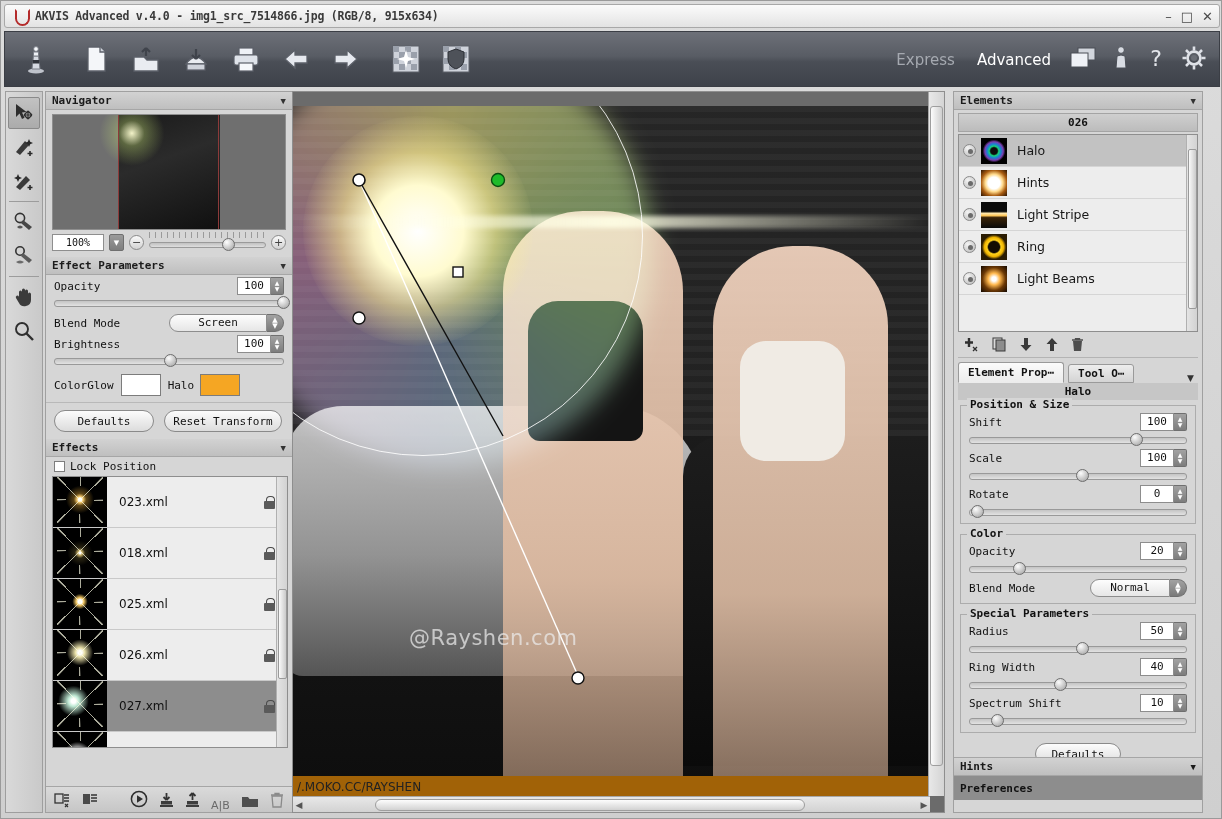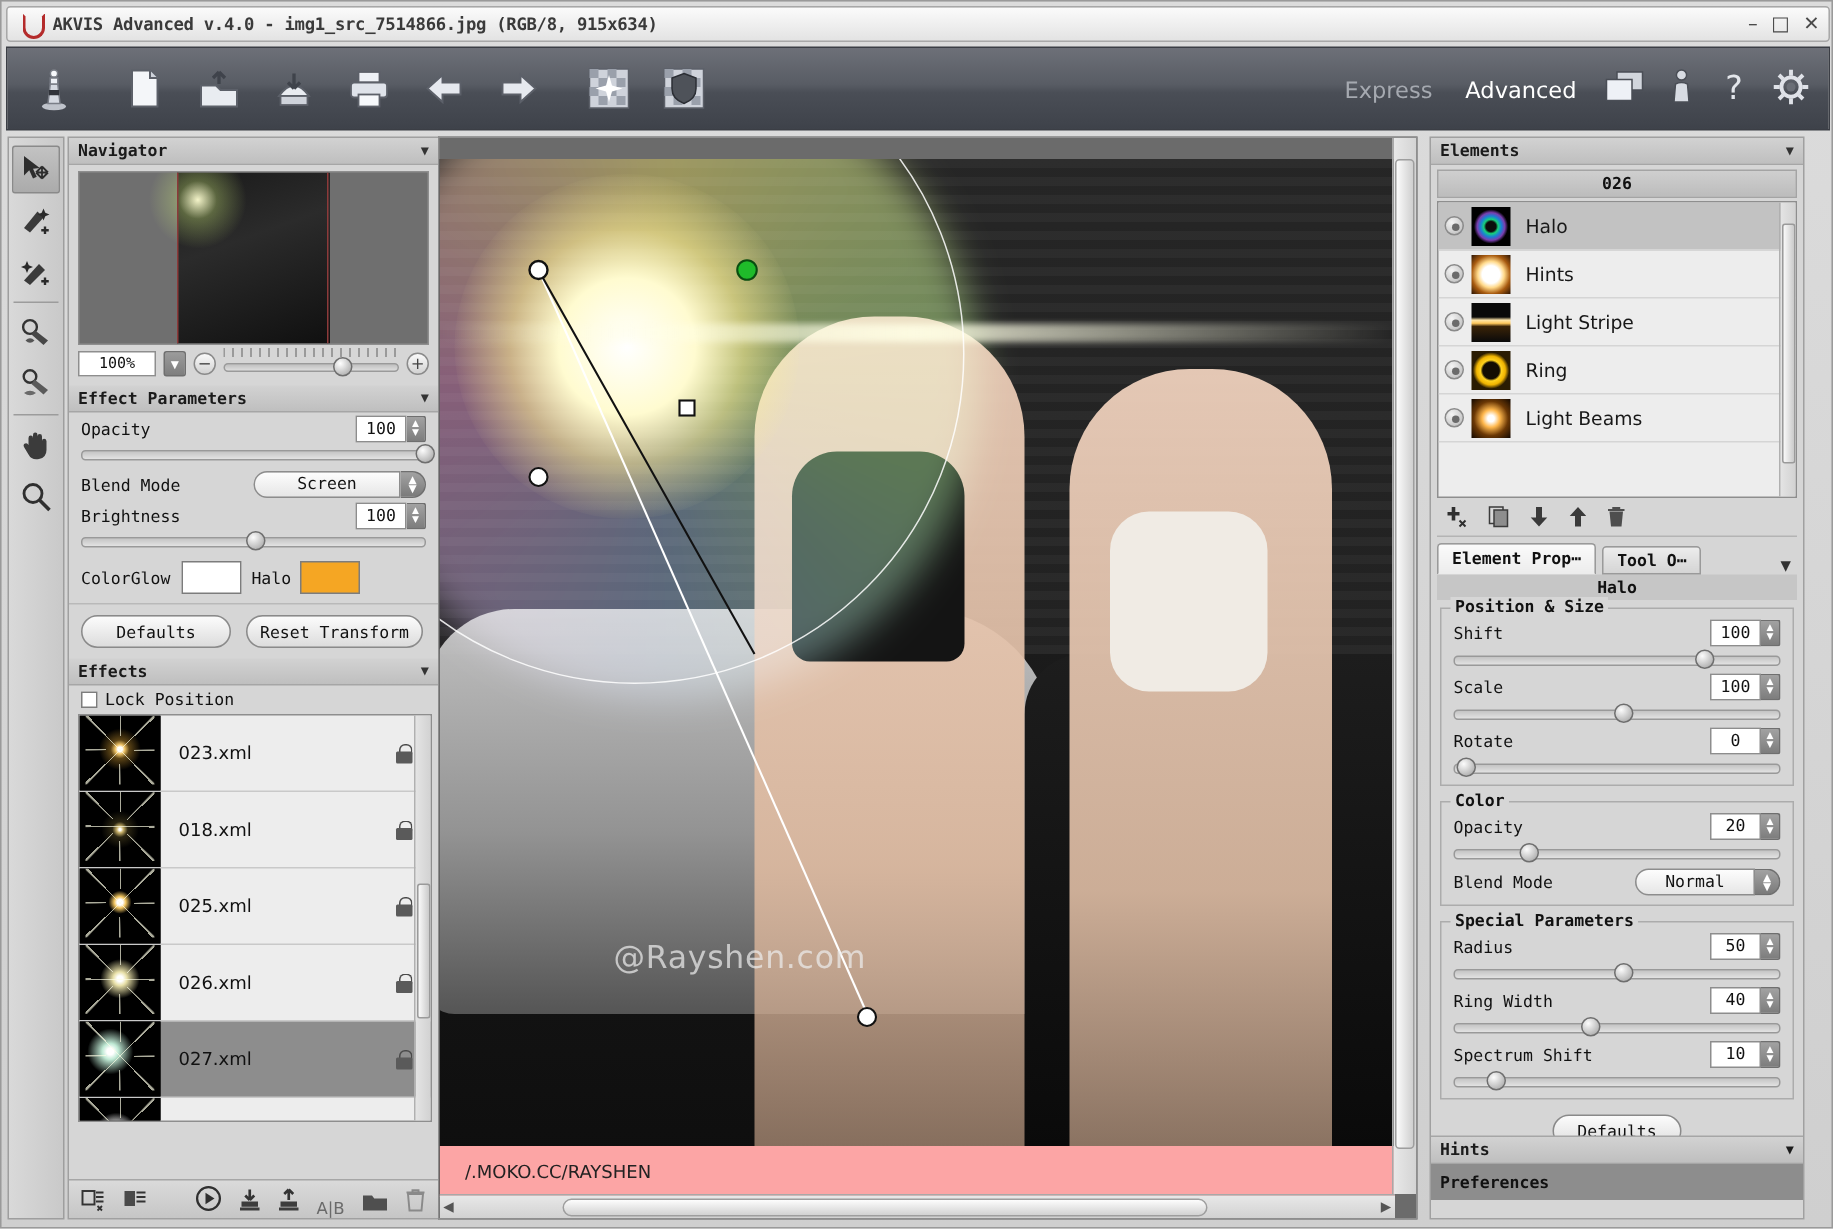--- a/index.html
+++ b/index.html
@@ -627,22 +627,22 @@
         <circle cx="66" cy="74" r="6" fill="#ffffff" stroke="#111" stroke-width="1.6"></circle>
         <circle cx="66" cy="212" r="6" fill="#ffffff" stroke="#111" stroke-width="1.4"></circle>
         <circle cx="205" cy="74" r="6.5" fill="#1fbb2a" stroke="#0a4d10" stroke-width="1.4"></circle>
         <rect x="160" y="161" width="10" height="10" fill="#ffffff" stroke="#111" stroke-width="1.4"></rect>
         <circle cx="285" cy="572" r="6" fill="#ffffff" stroke="#111" stroke-width="1.4"></circle>
       </svg>
 
       <div style="position:absolute;left:116px;top:520px;font-size:21px;color:rgba(235,235,235,.72);
                   font-family:'DejaVu Sans',sans-serif;letter-spacing:.5px">@Rayshen.com</div>
 
-      <div style="position:absolute;left:0;bottom:36px;width:637px;height:34px;background:#fca5a5;
-                  font-size:12px;color:#222;display:flex;align-items:center;padding-left:17px;
+      <div style="position:absolute;left:0;bottom:36px;width:637px;height:22px;background:#a16207;
+                  font-size:12px;color:#222;display:flex;align-items:center;padding-left:4px;
                   font-family:'DejaVu Sans',sans-serif;">/.MOKO.CC/RAYSHEN</div>
     </div>
 
     <div class="cvscroll">
       <div style="position:absolute;left:1px;top:14px;width:13px;height:660px;
                   background:linear-gradient(to right,#fcfcfc,#cfcfcf);border:1px solid #9e9e9e;border-radius:3px"></div>
     </div>
     <div class="hscroll">
       <div style="width:12px;text-align:center;font-size:9px;color:#555">◀</div>
       <div style="flex:1;height:12px;position:relative">

